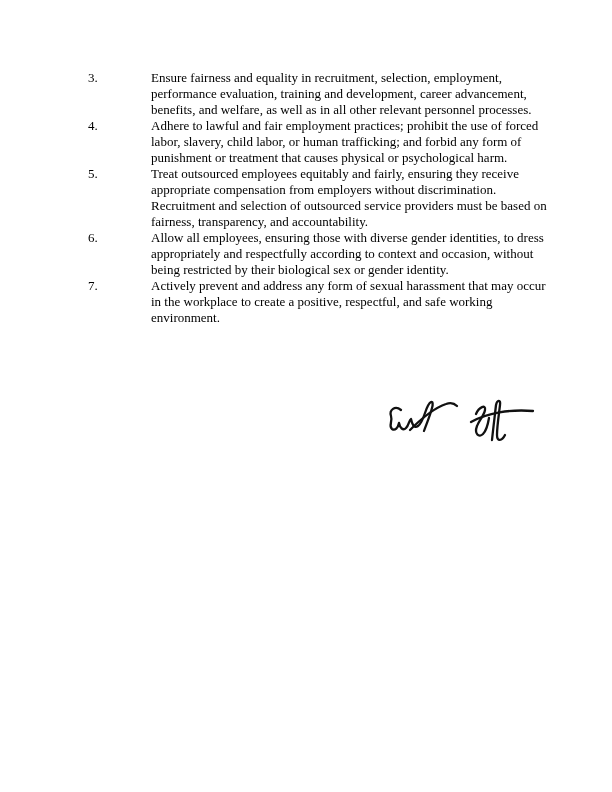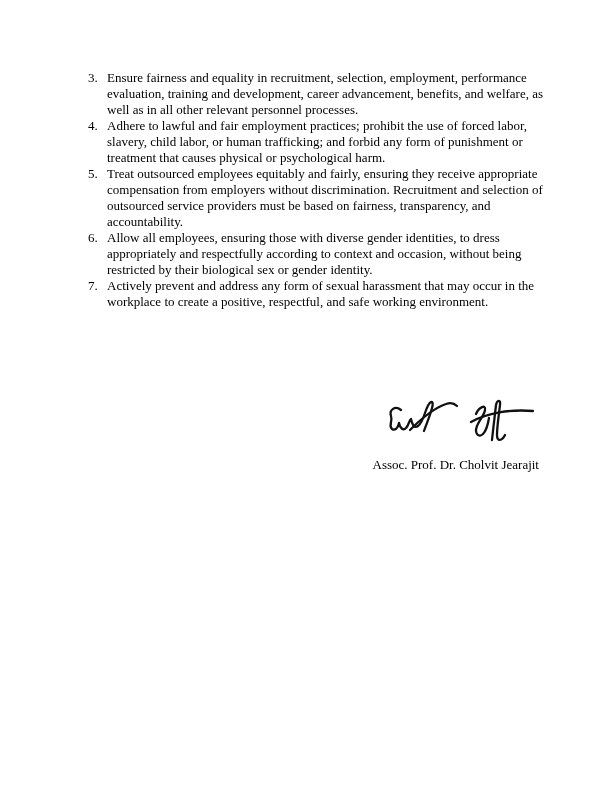--- a/index.html
+++ b/index.html
@@ -28,20 +28,21 @@
     display: flex;
     align-items: flex-start;
   }
   .list-num {
     width: 19px;
     flex-shrink: 0;
   }
   .list-text {
     flex: 1;
     text-align: left;
+    margin-left: 44px;
   }
   .announcement {
     position: absolute;
     top: 358px;
     right: 73px;
     font-size: 13px;
     line-height: 16px;
     white-space: nowrap;
   }
   .signature-wrap {
@@ -112,16 +113,15 @@
 
         <path d="M92,17 C95,10 102,7 101,13 C100,19 95,23 93,29 C90,37 95,41 99,37 C102,34 104,27 105,21"></path>
 
         <path d="M108,43 C109,33 111,17 112,8 C113,3 117,2 116,8 C115,17 113,29 113,38 C113,45 118,44 121,38"></path>
 
         <path d="M87,25 C103,16 126,12 149,14"></path>
       </g>
     </svg>
   </div>
 
-  <div class="signer-name">Assoc. Prof. Dr. Cholvit Jearajit</div>
 
 
 </div>
 
 </body></html>

